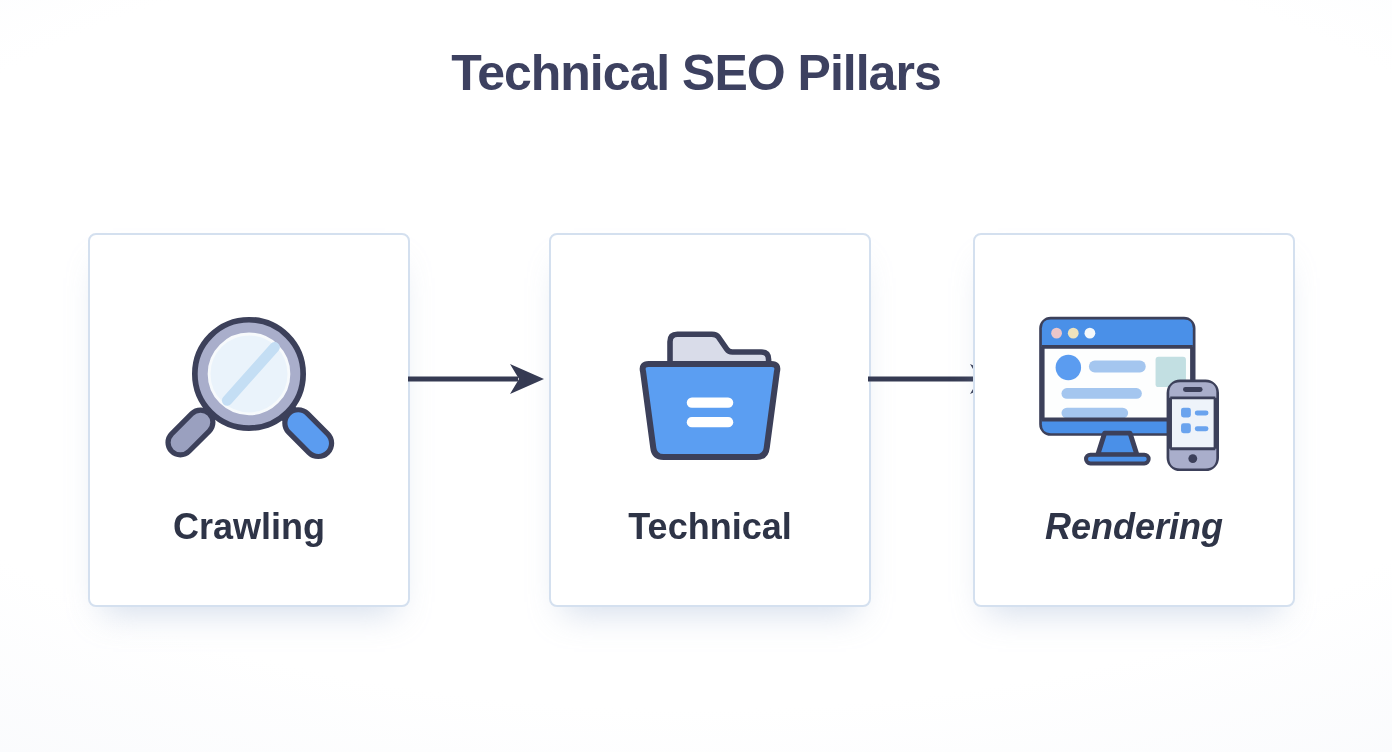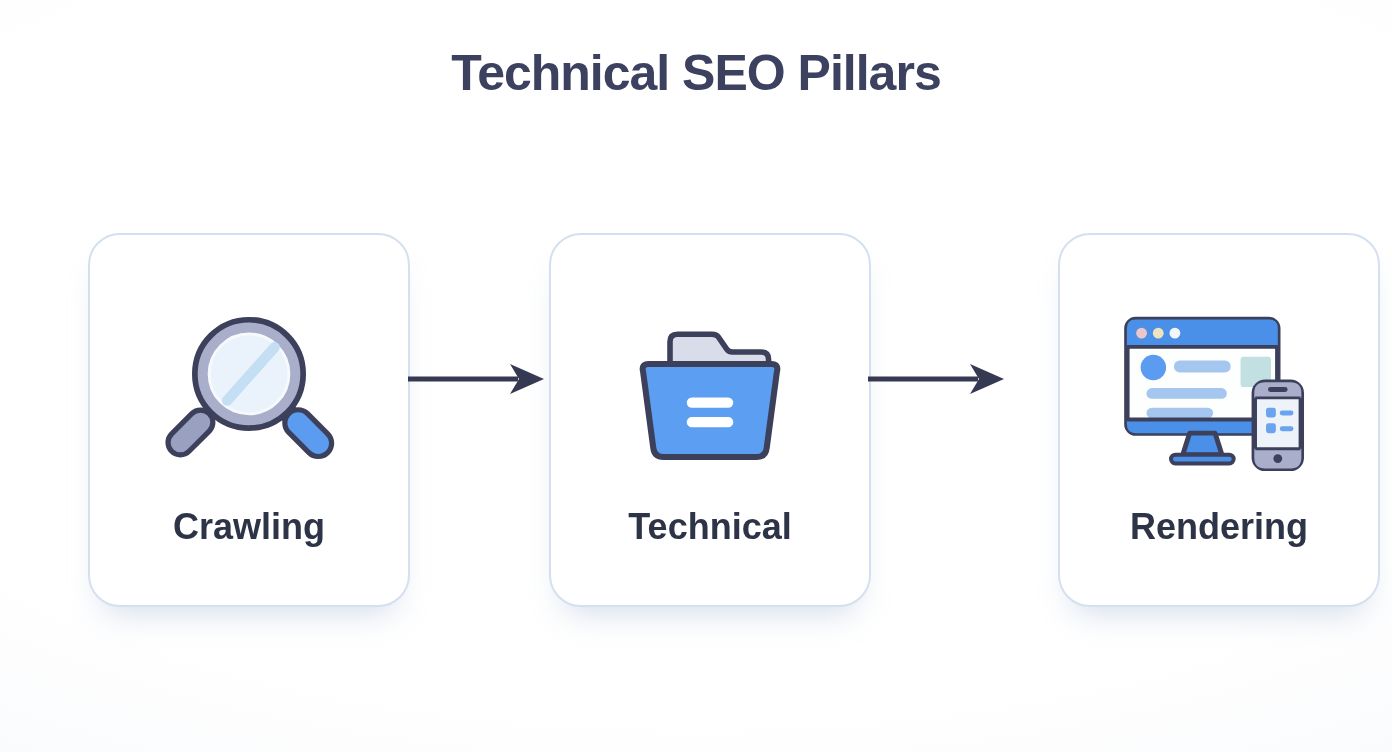--- a/index.html
+++ b/index.html
@@ -29,30 +29,30 @@
     letter-spacing: -1px;
     color: #3d4160;
   }
   .card {
     position: absolute;
     top: 233px;
     width: 322px;
     height: 374px;
     background: #ffffff;
     border: 2px solid #d4e0ef;
-    border-radius: 32px;
+    border-radius: 8px;
     box-shadow: 0 20px 32px -14px rgba(160, 180, 210, 0.45);
     box-sizing: border-box;
     display: flex;
     flex-direction: column;
     align-items: center;
   }
   .card1 { left: 88px; }
   .card2 { left: 549px; }
-  .card3 { left: 1058px; }
+  .card3 { left: 973px; font-style: italic; }
   .icon-box {
     margin-top: 55px;
     height: 202px;
     display: flex;
     align-items: center;
     justify-content: center;
   }
   .pillar-label {
     margin-top: 14px;
     font-size: 36px;

